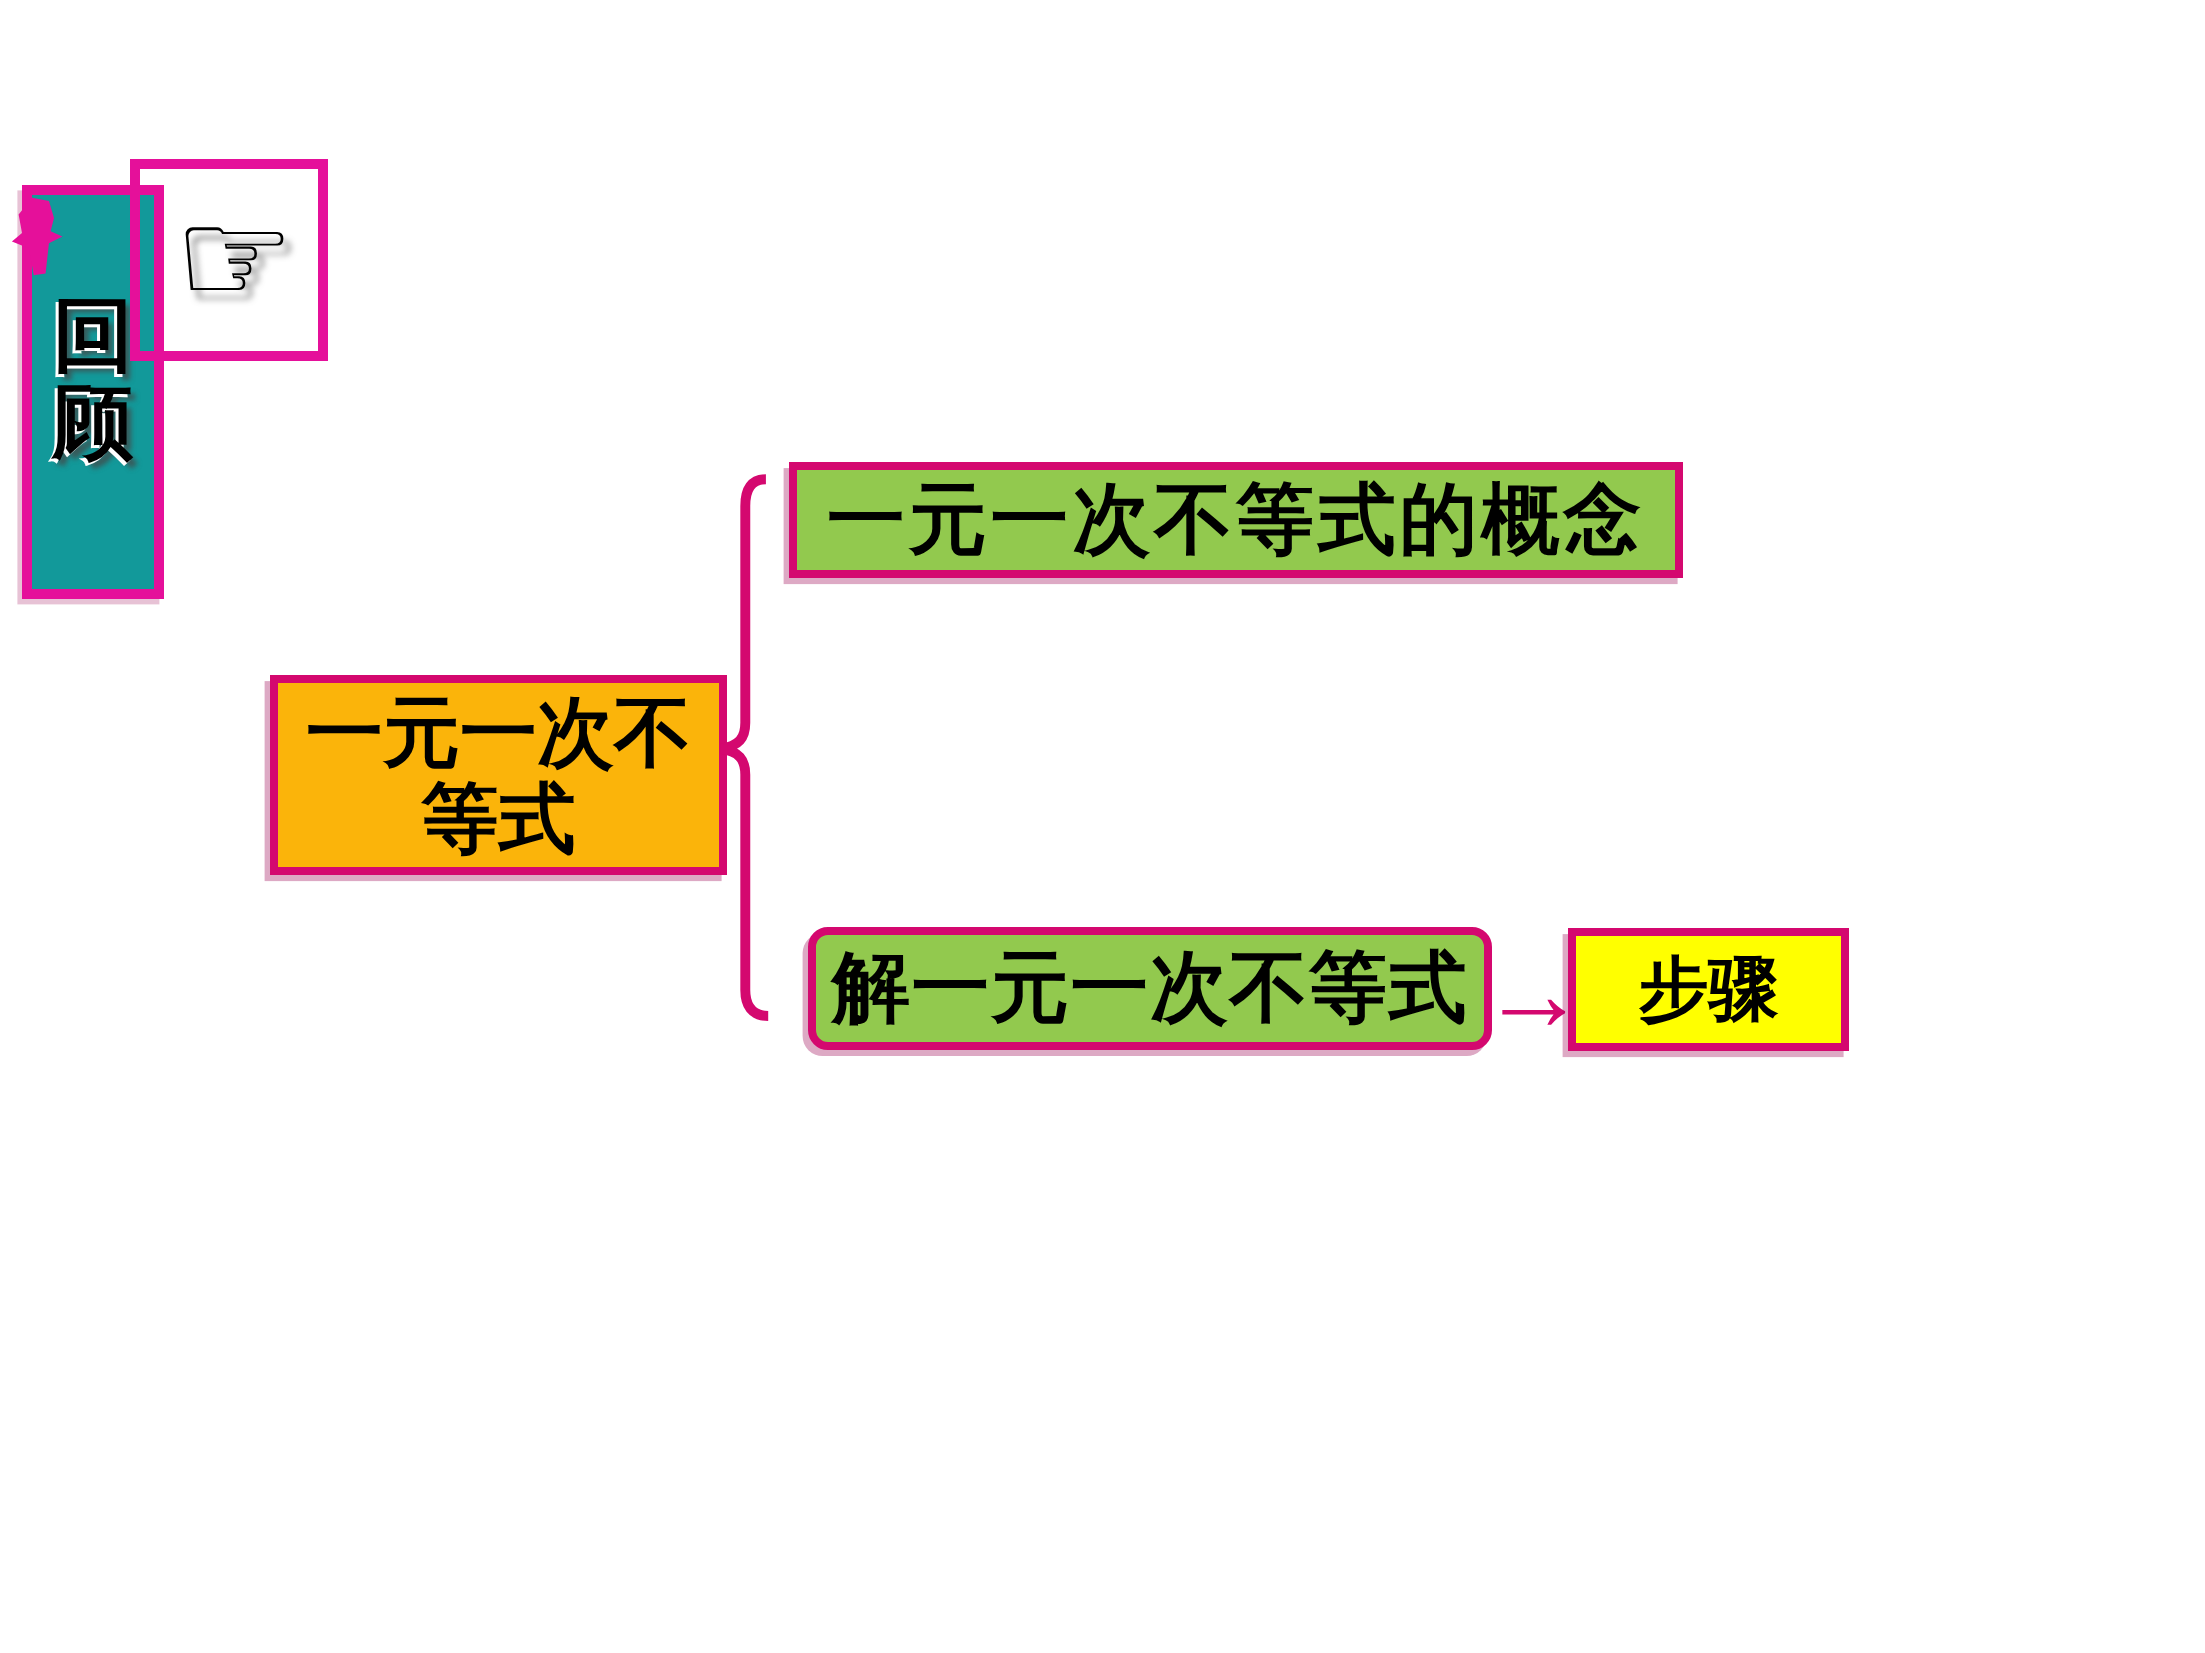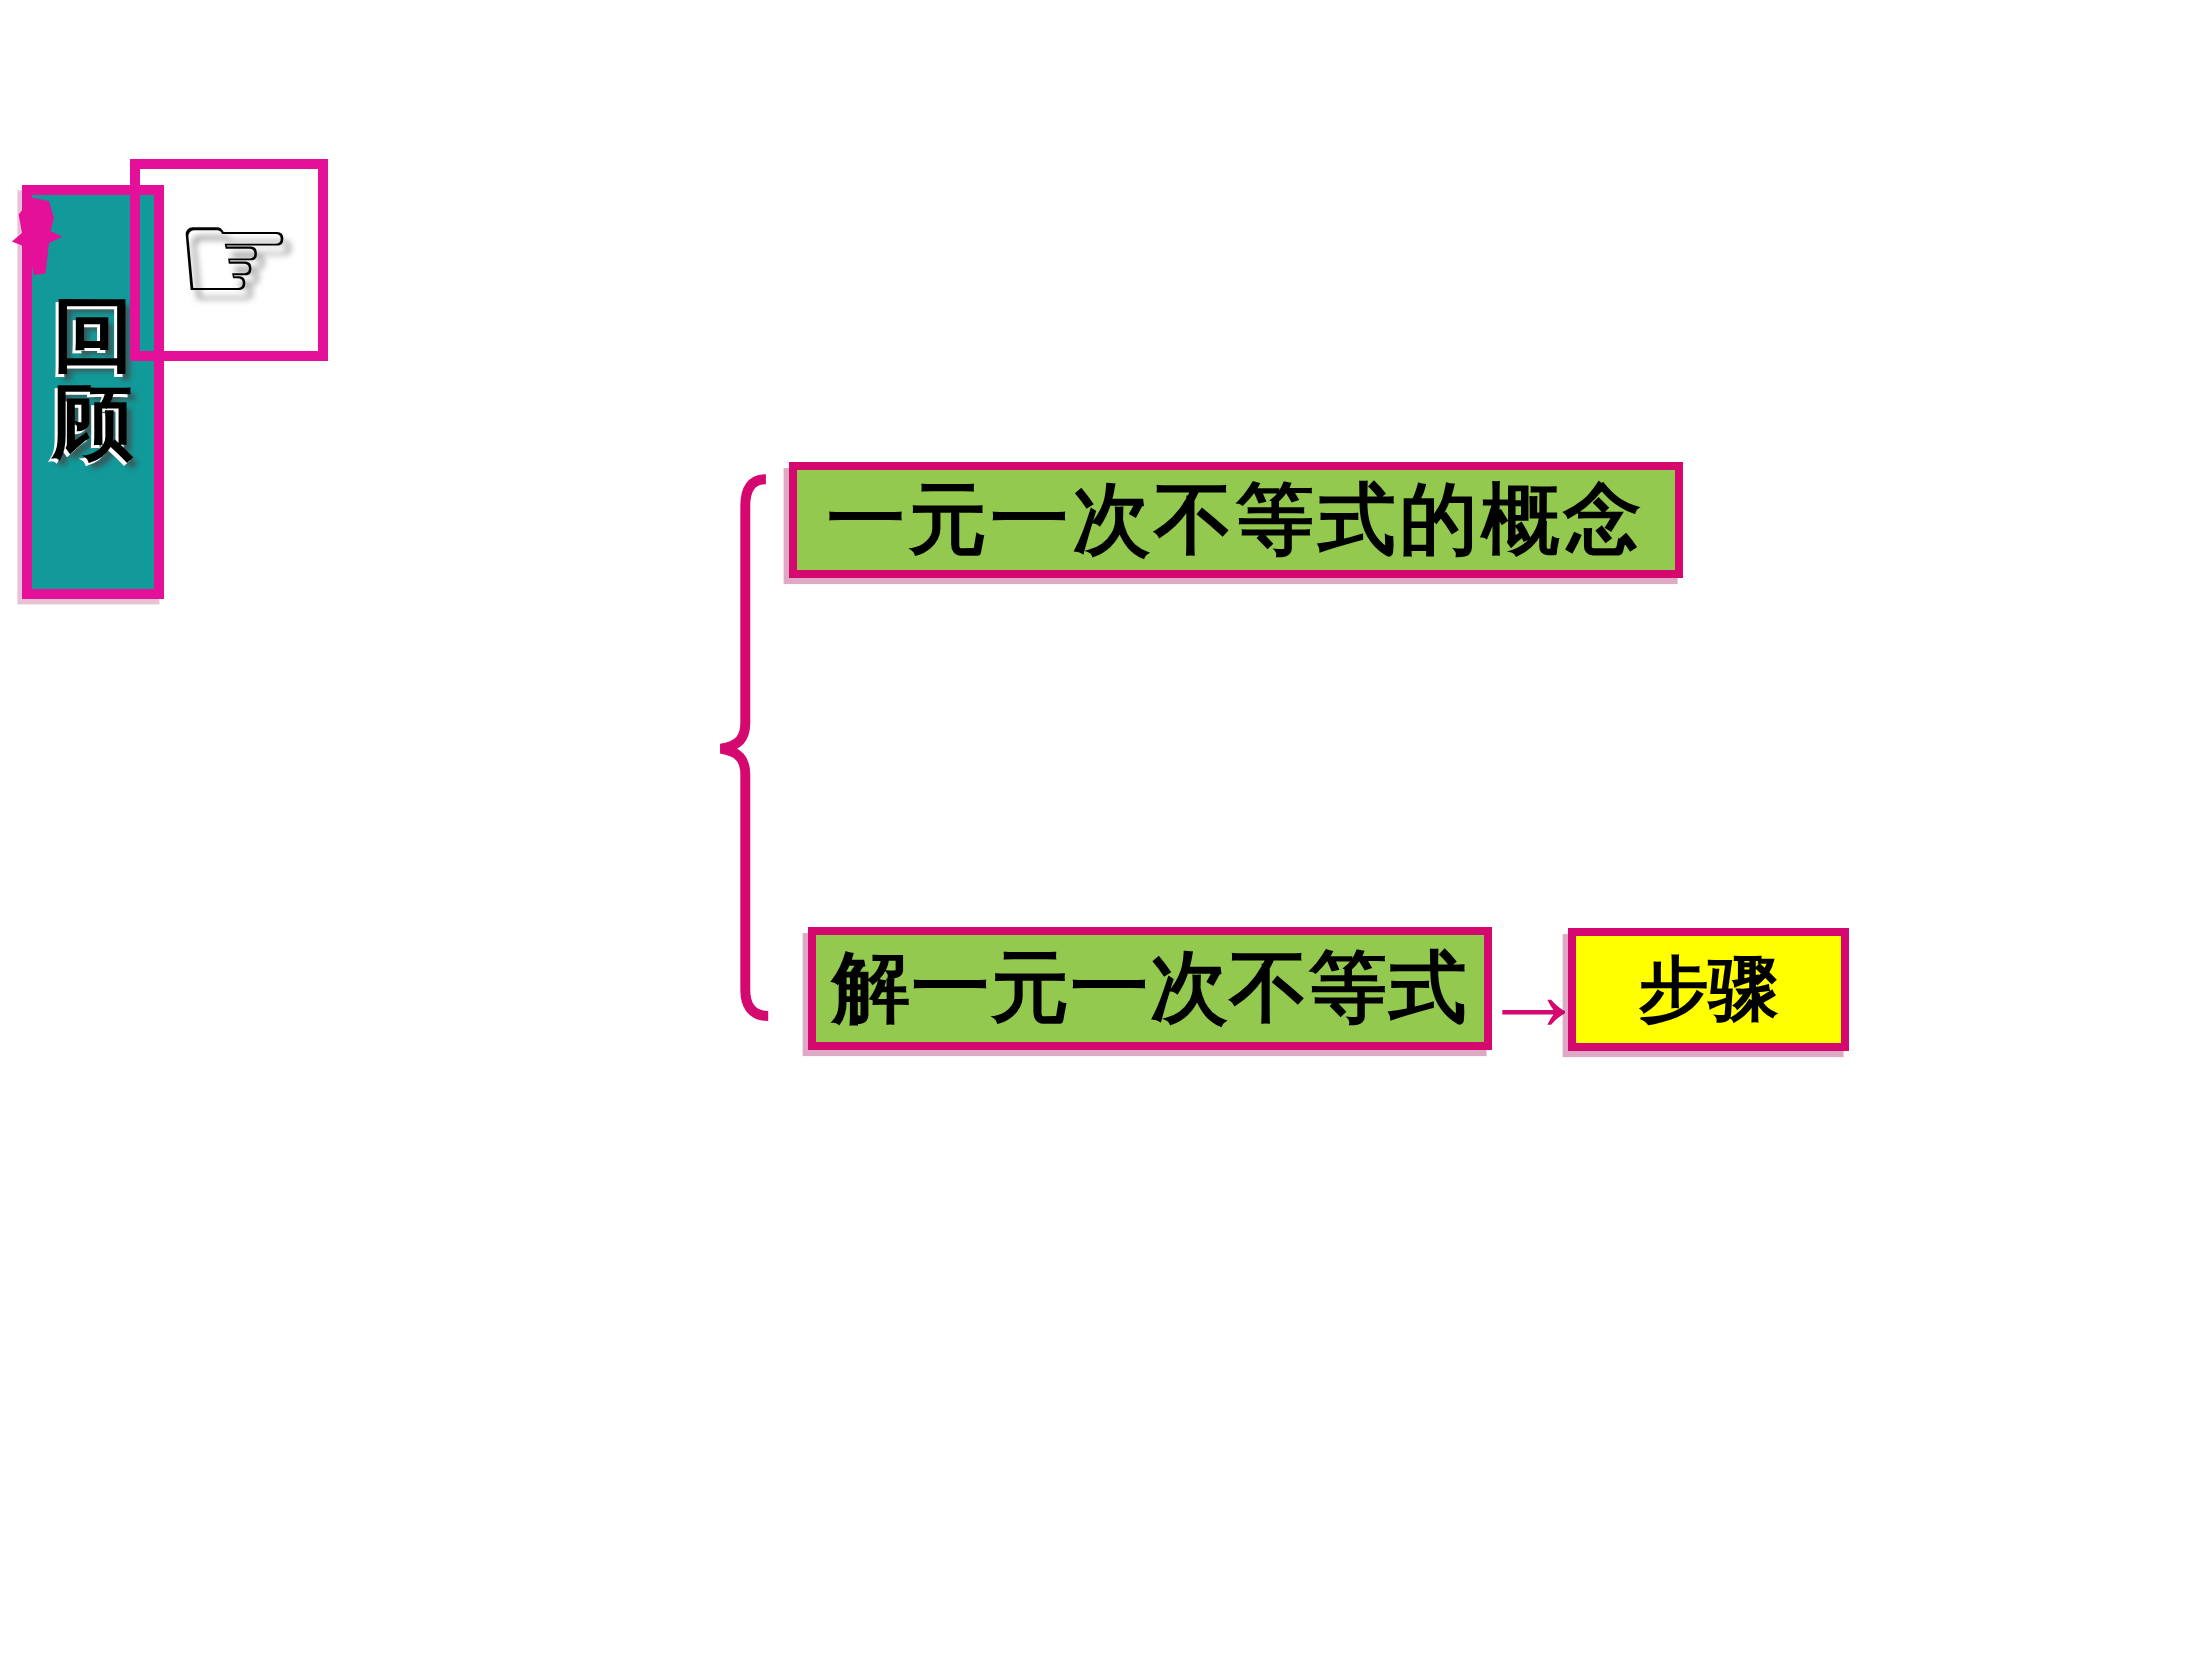--- a/index.html
+++ b/index.html
@@ -66,21 +66,21 @@
     flex-direction:column;
   }
   .branch-concept{
     left:789px;top:462px;width:894px;height:116px;
     background:var(--green);
     font-size:78px;letter-spacing:3.8px;
   }
   .branch-solve{
     left:808px;top:927px;width:684px;height:123px;
     background:var(--green);
-    font-size:78px;letter-spacing:1.5px;
+    font-size:78px;letter-spacing:1.5px;border-radius:20px;
   }
   .steps-box{
     left:1568px;top:928px;width:281px;height:123px;
     background:var(--yellow);
     font-size:70px;
   }
   .brace{position:absolute;left:701px;top:458px;width:84px;height:570px;z-index:1;}
   .arrow{
     position:absolute;left:1492px;top:946px;width:83px;height:93px;
     display:flex;align-items:center;justify-content:center;
@@ -98,20 +98,24 @@
   </div>
 
   <div class="pointer-box"></div>
 
   <svg class="ribbon" viewBox="0 0 66 95">
     <polygon points="26,2 46,6 52,26 48,42 62,48 46,56 42,92 28,94 22,62 2,54 14,44 10,22" fill="#e5109a"></polygon>
   </svg>
 
   <div class="hand">☞</div>
 
+  <div class="dbox root-box">
+    <div>一元一次不</div>
+    <div>等式</div>
+  </div>
 
   <svg class="brace" viewBox="0 0 110 745">
     <path d="M 85 27 C 66 27 58 40 58 62 L 58 346 C 58 366 50 376 26 380 C 50 384 58 394 58 414 L 58 696 C 58 716 66 730 88 730" fill="none" stroke="#d4086f" stroke-width="13"></path>
   </svg>
 
   <div class="dbox branch-concept">
     <span>一元一次不等式的概念</span>
   </div>
 
   <div class="dbox branch-solve">

